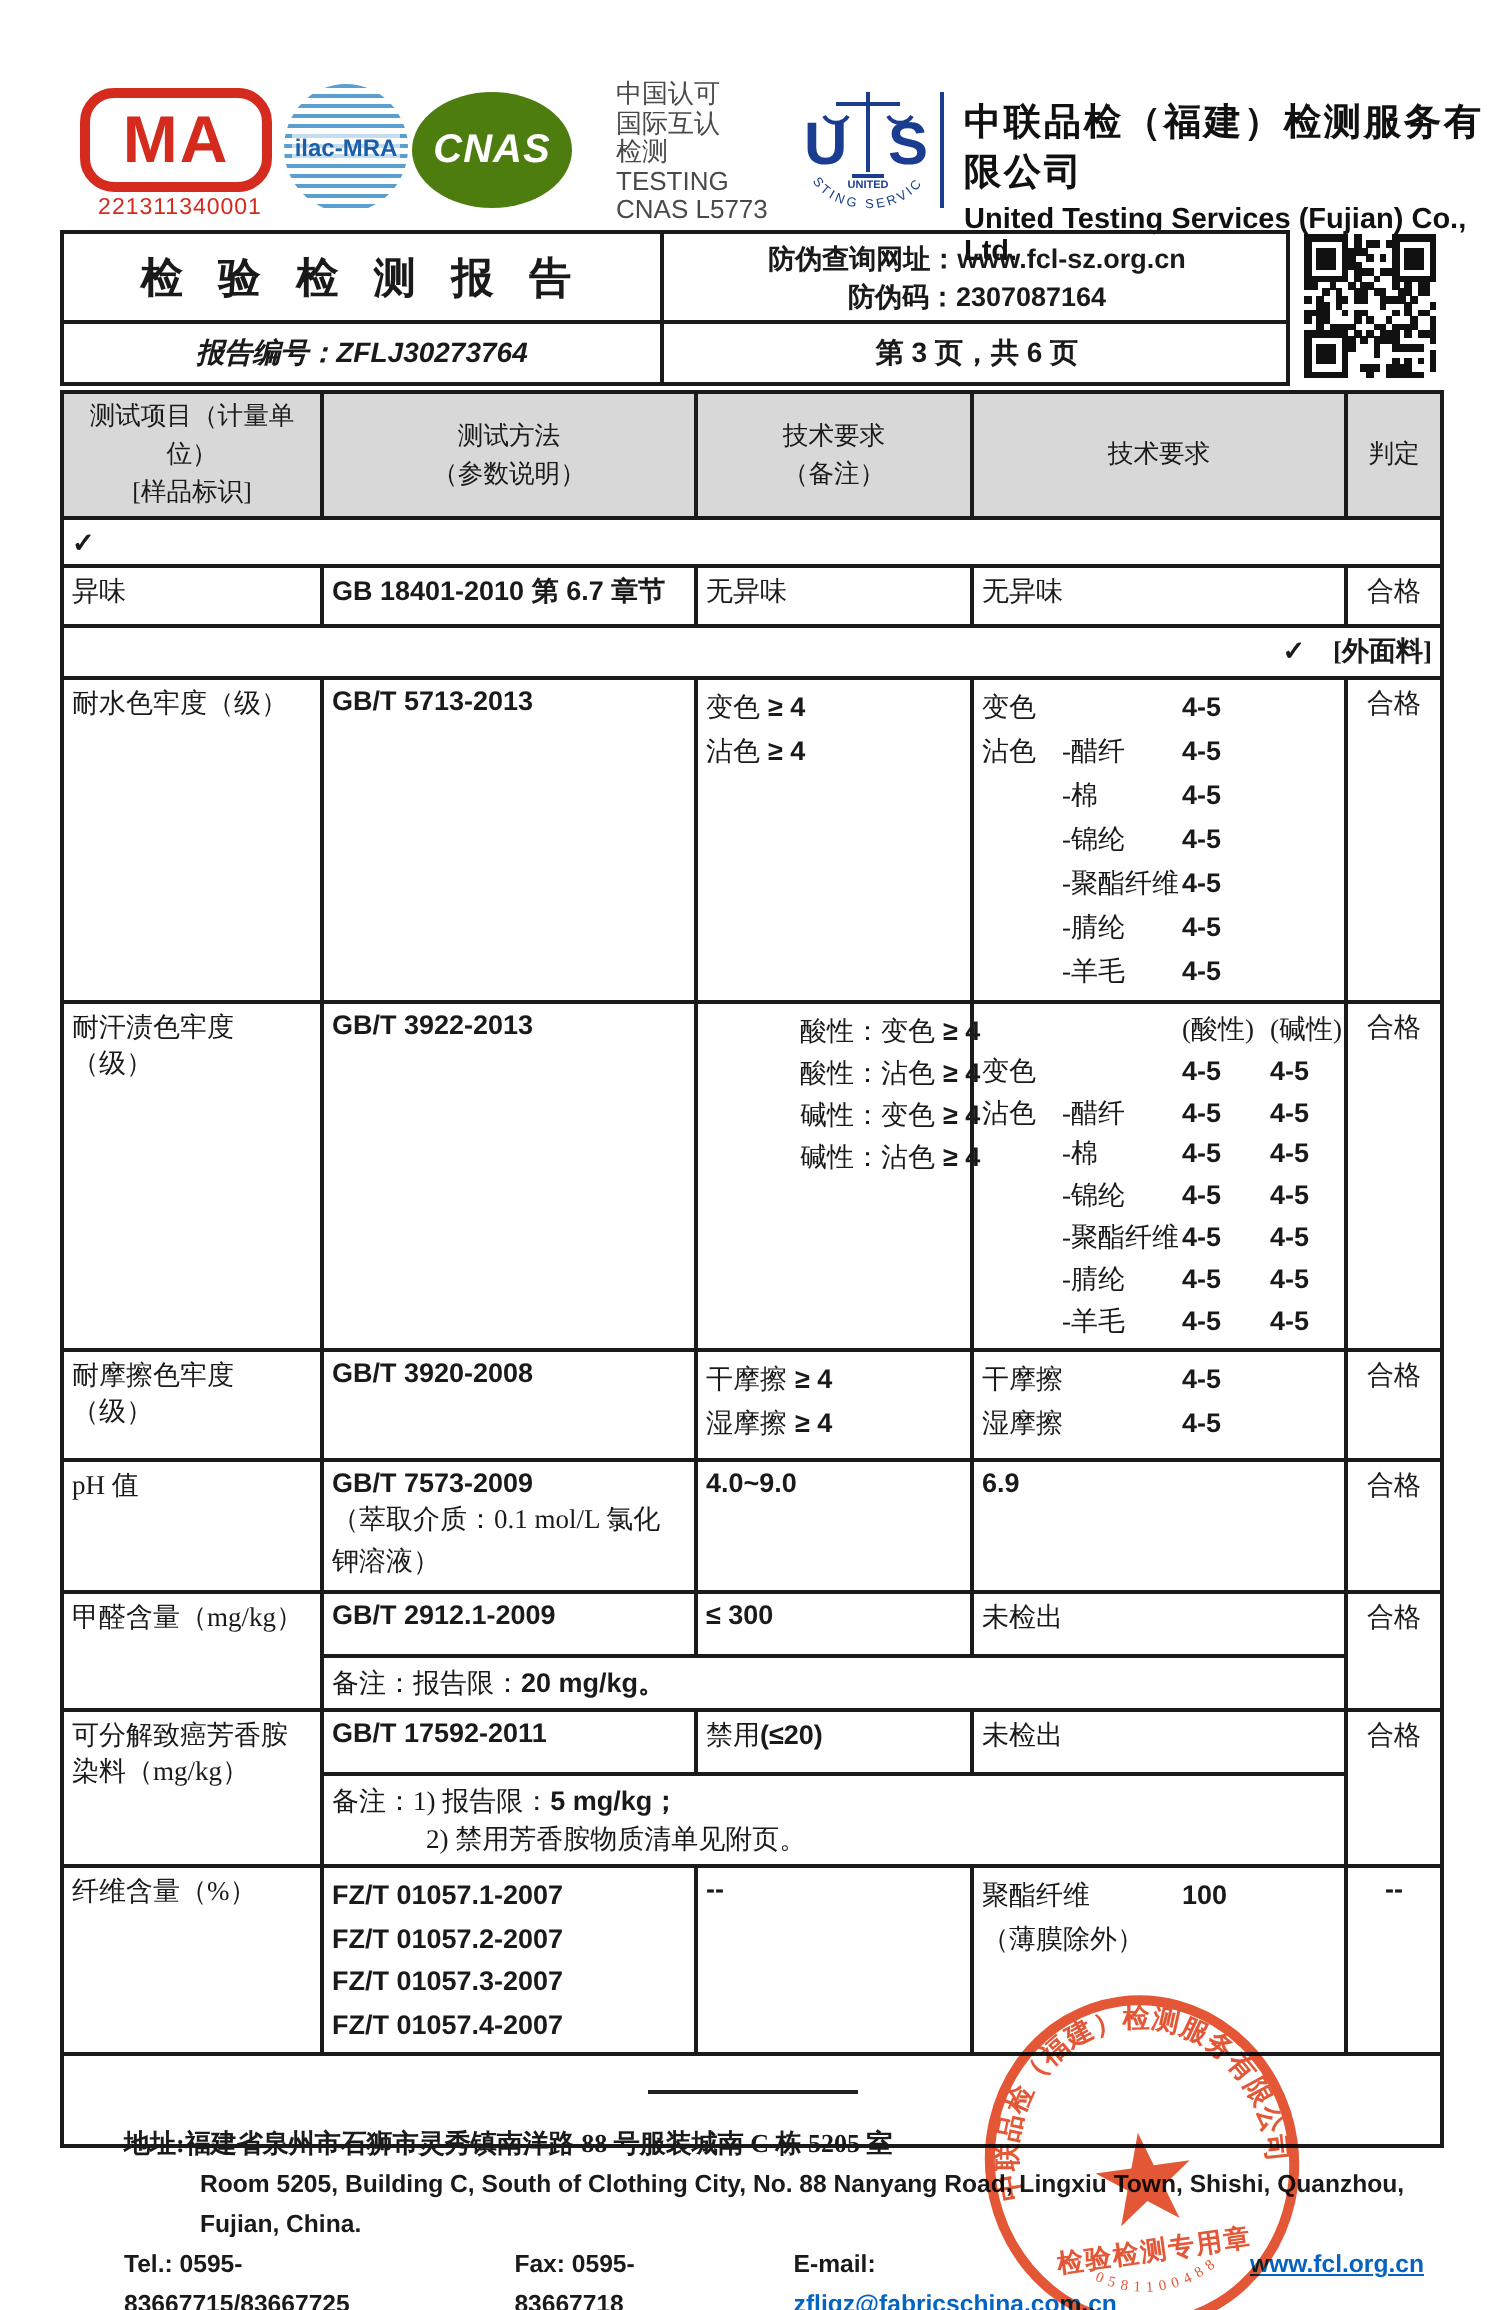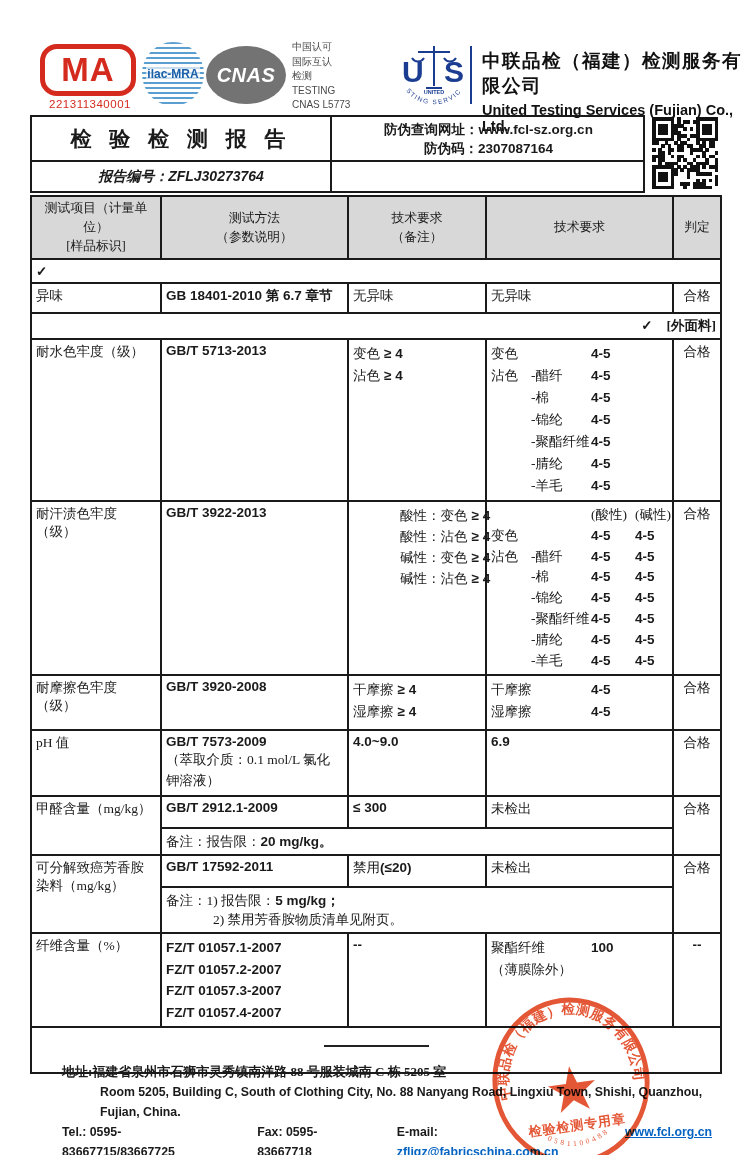--- a/index.html
+++ b/index.html
@@ -12,24 +12,24 @@
              border:5px solid #d42b1e; border-radius:17px; display:flex; align-items:center; justify-content:center; }
   .cma-box span { font-family:"Liberation Sans",sans-serif; font-weight:bold; font-size:33px; color:#d42b1e; letter-spacing:1px; }
   .cma-num { position:absolute; left:40px; top:98px; width:100px; text-align:center;
              font-family:"Liberation Sans",sans-serif; font-size:11.5px; color:#d42b1e; letter-spacing:.5px; }
   .ilac-circle { position:absolute; left:142px; top:42px; width:62px; height:64px; border-radius:50%;
                  background:repeating-linear-gradient(180deg,#5b9fd0 0 2px,#fff 2px 5px);
                  display:flex; align-items:center; justify-content:center; overflow:hidden; }
   .ilac-circle span { font-family:"Liberation Sans",sans-serif; font-weight:bold; font-size:12px; color:#1a5fa8;
                       background:rgba(255,255,255,.65); padding:0 1px; }
   .cnas-ellipse { position:absolute; left:206px; top:46px; width:80px; height:58px; border-radius:50%;
-                  background:#737373; display:flex; align-items:center; justify-content:center; }
+                  background:#4d7c0f; display:flex; align-items:center; justify-content:center; }
   .cnas-ellipse span { font-family:"Liberation Sans",sans-serif; font-weight:bold; font-style:italic;
                        font-size:20px; color:#fff; letter-spacing:.5px; }
-  .accred-lines { position:absolute; left:292px; top:40px; font-size:10px; line-height:14.5px; color:#4a4a4a; }
+  .accred-lines { position:absolute; left:308px; top:40px; font-size:13px; line-height:14.5px; color:#4a4a4a; }
   .accred-lines .en { font-family:"Liberation Sans",sans-serif; }
   .uts-logo { position:absolute; left:398px; top:42px; }
   .uts-divider { position:absolute; left:470px; top:46px; width:2px; height:58px; background:#1b3d91; }
   .company-names { position:absolute; left:482px; top:48px; }
   .company-cn { font-family:"Liberation Sans",sans-serif; font-weight:bold; font-size:18.5px; letter-spacing:1.5px; color:#111; }
   .company-en { font-family:"Liberation Sans",sans-serif; font-weight:bold; font-size:14.5px; margin-top:4px; color:#111; }
 
   
   .rpt-head { position:absolute; left:30px; top:115px; width:615px; height:78px;
               border:2px solid #1a1a1a; display:grid; grid-template-columns:300px 313px; grid-template-rows:45px 29px; }
@@ -145,20 +145,23 @@
   <div class="rpt-head">
     <div>
       <span class="rpt-title">检 验 检 测 报 告</span>
     </div>
     <div>
       <span class="antifake">防伪查询网址：www.fcl-sz.org.cn</span>
       <span class="antifake">防伪码：2307087164</span>
     </div>
     <div>
       <span class="rpt-no">报告编号：ZFLJ30273764</span>
+    </div>
+    <div>
+      <span class="page-info">第 3 页，共 6 页</span>
     </div>
   </div>
 
   <div class="qr" style="position:absolute;">
       <div style="position: absolute; left: 0px; top: 0px; width: 3.54286px; height: 3.82571px; background: rgb(17, 17, 17);"></div>
       <div style="position: absolute; left: 3.14286px; top: 0px; width: 3.54286px; height: 3.82571px; background: rgb(17, 17, 17);"></div>
       <div style="position: absolute; left: 6.28571px; top: 0px; width: 3.54286px; height: 3.82571px; background: rgb(17, 17, 17);"></div>
       <div style="position: absolute; left: 9.42857px; top: 0px; width: 3.54286px; height: 3.82571px; background: rgb(17, 17, 17);"></div>
       <div style="position: absolute; left: 12.5714px; top: 0px; width: 3.54286px; height: 3.82571px; background: rgb(17, 17, 17);"></div>
       <div style="position: absolute; left: 15.7143px; top: 0px; width: 3.54286px; height: 3.82571px; background: rgb(17, 17, 17);"></div>

